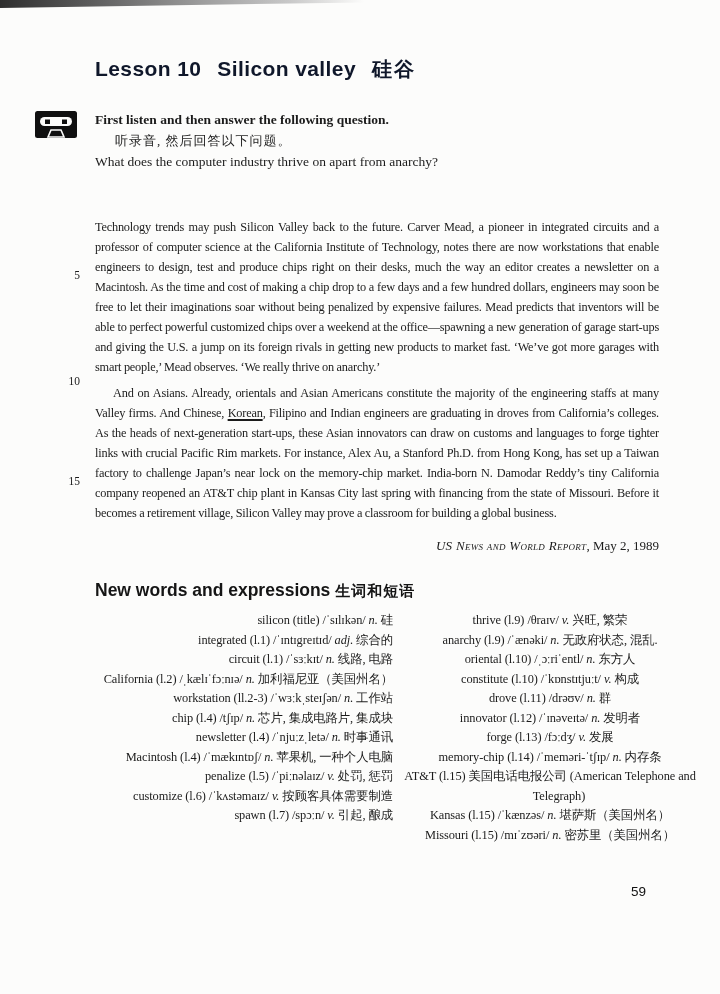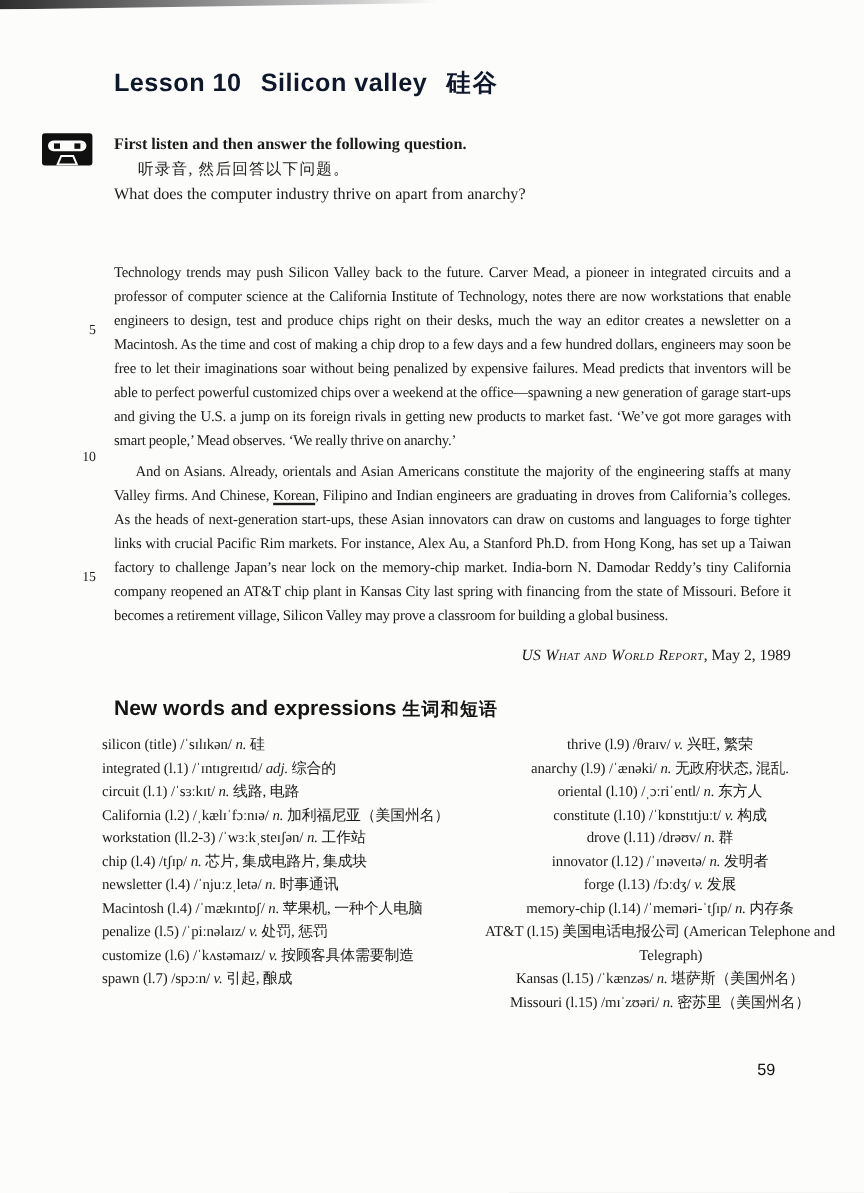--- a/index.html
+++ b/index.html
@@ -55,21 +55,21 @@
     position:absolute; left:95px; top:580px; white-space:nowrap;
     font-family:"Liberation Sans","DejaVu Sans",sans-serif;
     font-weight:bold; font-size:17.5px; color:#151515;text-align:right;
   }
   .vocab-heading .cjk { font-size:15px; font-weight:bold; letter-spacing:1px; }
 
   .vocab-col {
     position:absolute; top:611px; font-size:12.4px; line-height:19.5px;
     letter-spacing:-0.1px;
   }
-  .vocab-col.left  { left:85px;  width:298px; }
+  .vocab-col.left  { left:95px;  width:298px;text-align:right; }
   .vocab-col.right { left:400px; width:300px;text-align:center; }
   .vocab-entry { padding-left:18px; text-indent:-18px; }
   .vocab-entry i { font-style:italic; }
 
   .page-number {
     position:absolute; left:631px; top:884px;
     font-family:"Liberation Sans","DejaVu Sans",sans-serif;
     font-size:13.5px; color:#111;
   }
 </style>
@@ -102,21 +102,21 @@
   <span class="margin-num mn-0">5</span>
   <span class="margin-num mn-1">10</span>
   <span class="margin-num mn-2">15</span>
 
   <div class="passage" id="passage">
       <div class="para">Technology trends may push Silicon Valley back to the future. Carver Mead, a pioneer in integrated circuits and a professor of computer science at the California Institute of Technology, notes there are now workstations that enable engineers to design, test and produce chips right on their desks, much the way an editor creates a newsletter on a Macintosh. As the time and cost of making a chip drop to a few days and a few hundred dollars, engineers may soon be free to let their imaginations soar without being penalized by expensive failures. Mead predicts that inventors will be able to perfect powerful customized chips over a weekend at the office—spawning a new generation of garage start-ups and giving the U.S. a jump on its foreign rivals in getting new products to market fast. ‘We’ve got more garages with smart people,’ Mead observes. ‘We really thrive on anarchy.’</div>
       <div class="para indent">And on Asians. Already, orientals and Asian Americans constitute the majority of the engineering staffs at many Valley firms. And Chinese, <span class="uline">Korean</span>, Filipino and Indian engineers are graduating in droves from California’s colleges. As the heads of next-generation start-ups, these Asian innovators can draw on customs and languages to forge tighter links with crucial Pacific Rim markets. For instance, Alex Au, a Stanford Ph.D. from Hong Kong, has set up a Taiwan factory to challenge Japan’s near lock on the memory-chip market. India-born N. Damodar Reddy’s tiny California company reopened an AT&amp;T chip plant in Kansas City last spring with financing from the state of Missouri. Before it becomes a retirement village, Silicon Valley may prove a classroom for building a global business.</div>
     </div>
 
   <div class="attribution">
-    <span class="src">US What and World Report</span><span>, May 2, 1989</span>
+    <span class="src">US News and World Report</span><span>, May 2, 1989</span>
   </div>
 
   <div class="vocab-heading">
     <span>New words and expressions</span>
     <span class="cjk">生词和短语</span>
   </div>
 
   <div class="vocab-col left">
       <div class="vocab-entry">silicon (title) /ˈsɪlɪkən/ <i>n.</i> 硅</div>
       <div class="vocab-entry">integrated (l.1) /ˈɪntɪgreɪtɪd/ <i>adj.</i> 综合的</div>

